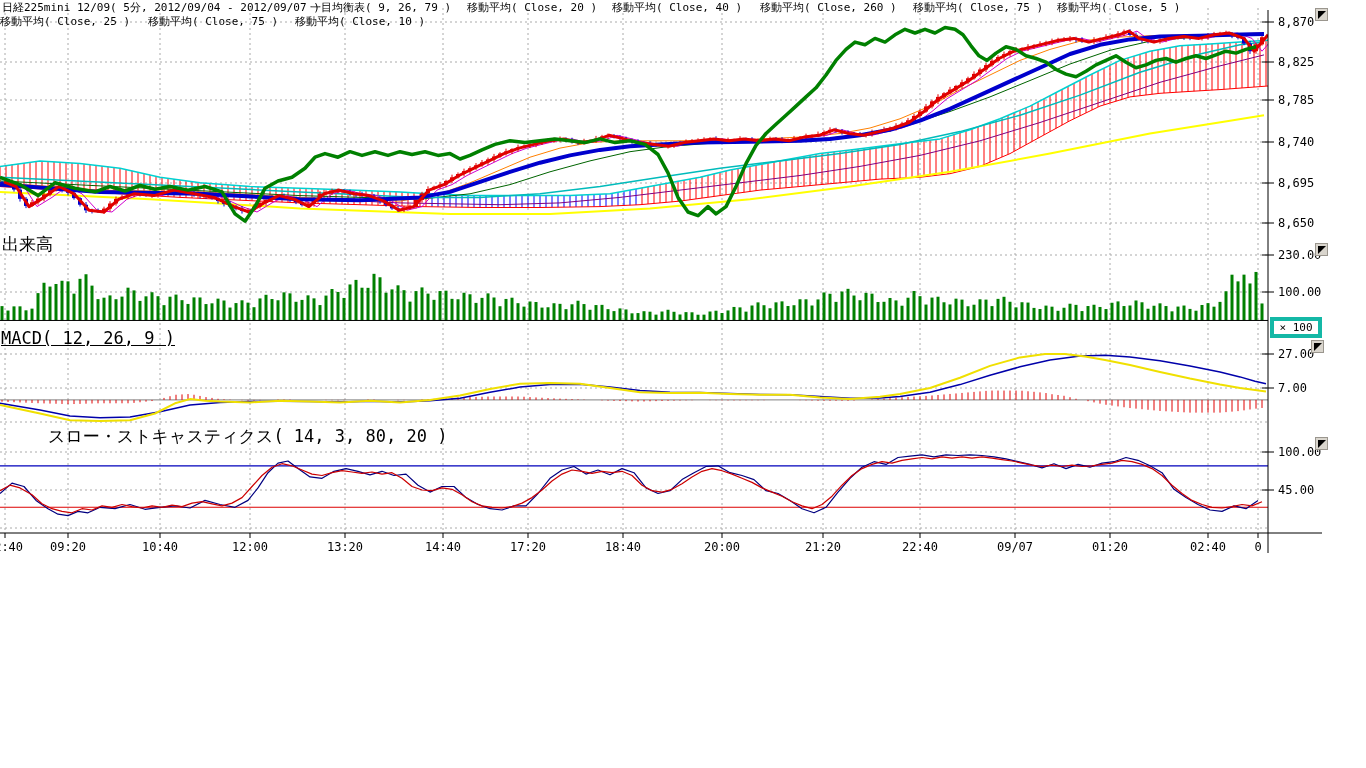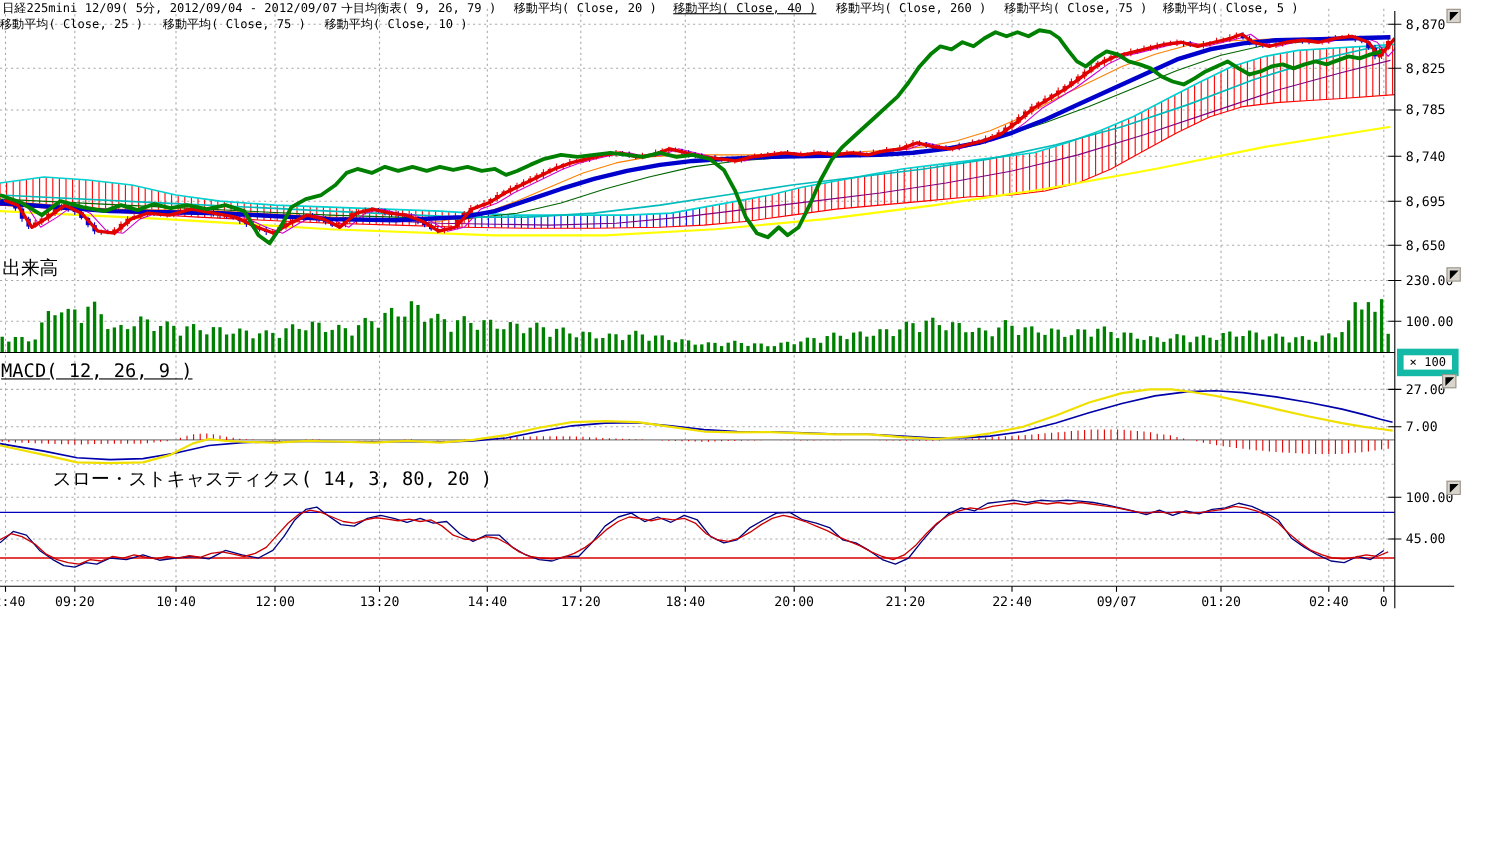--- a/index.html
+++ b/index.html
@@ -2,21 +2,21 @@
 <html><head>
 <meta charset="utf-8">
 <style>
   html,body{margin:0;padding:0;background:#fff;}
   .screen{position:relative;width:1366px;height:768px;background:#ffffff;overflow:hidden;
           font-family:"DejaVu Sans Mono","DejaVu Sans",monospace;color:#000;}
   #chart-svg{position:absolute;left:0;top:0;}
   .legend-row{position:absolute;left:0;top:0;height:14px;white-space:nowrap;font-size:11px;line-height:14px;}
   .legend-item{position:absolute;top:0;white-space:nowrap;}
   .panel-label{position:absolute;font-size:17px;line-height:13px;white-space:nowrap;background:transparent;}
-  .badge{position:absolute;left:1270px;top:317px;min-width:40px;height:13px;border:6px solid #14b8a6;
+  .badge{position:absolute;left:1270px;top:317px;min-width:40px;height:13px;border:4px solid #14b8a6;
          background:#fff;font-size:11px;line-height:13px;text-align:center;padding:0 2px;}
   .tri-btn{position:absolute;width:13px;height:13px;background:#d9d5cd;border:1px solid #9a968e;box-sizing:border-box;}
   .tri-btn .glyph{position:absolute;left:2px;top:2px;width:0;height:0;
          border-left:8px solid #000;border-bottom:8px solid transparent;}
 </style>
 </head>
 <body>
 
 <div class="screen">
   <svg id="chart-svg" width="1366" height="560" viewBox="0 0 1366 560">
@@ -1178,21 +1178,21 @@
         <text x="1208" y="551" font-size="12" fill="#000" text-anchor="middle" font-family="DejaVu Sans Mono, monospace">02:40</text>
         <line x1="1258" y1="533" x2="1258" y2="538" stroke="#000000"></line>
         <text x="1258" y="551" font-size="12" fill="#000" text-anchor="middle" font-family="DejaVu Sans Mono, monospace">0</text>
       </g>
     </svg>
 
   <div class="legend-row" id="legend-row1" style="top:1px;">
       <span class="legend-item" style="left: 2px;">日経225mini 12/09( 5分, 2012/09/04 - 2012/09/07 )</span>
       <span class="legend-item" style="left: 310px;">一目均衡表( 9, 26, 79 )</span>
       <span class="legend-item" style="left: 467px; text-align: right;">移動平均( Close, 20 )</span>
-      <span class="legend-item" style="left: 612px; text-decoration: underline;">移動平均( Close, 40 )</span>
+      <span class="legend-item" style="left: 612px;">移動平均( Close, 40 )</span>
       <span class="legend-item" style="left: 760px;">移動平均( Close, 260 )</span>
       <span class="legend-item" style="left: 913px;">移動平均( Close, 75 )</span>
       <span class="legend-item" style="left: 1057px;">移動平均( Close, 5 )</span>
     </div>
   <div class="legend-row" id="legend-row2" style="top:15px;">
       <span class="legend-item" style="left: 0px;">移動平均( Close, 25 )</span>
       <span class="legend-item" style="left: 148px;">移動平均( Close, 75 )</span>
       <span class="legend-item" style="left: 295px;">移動平均( Close, 10 )</span>
     </div>
 

